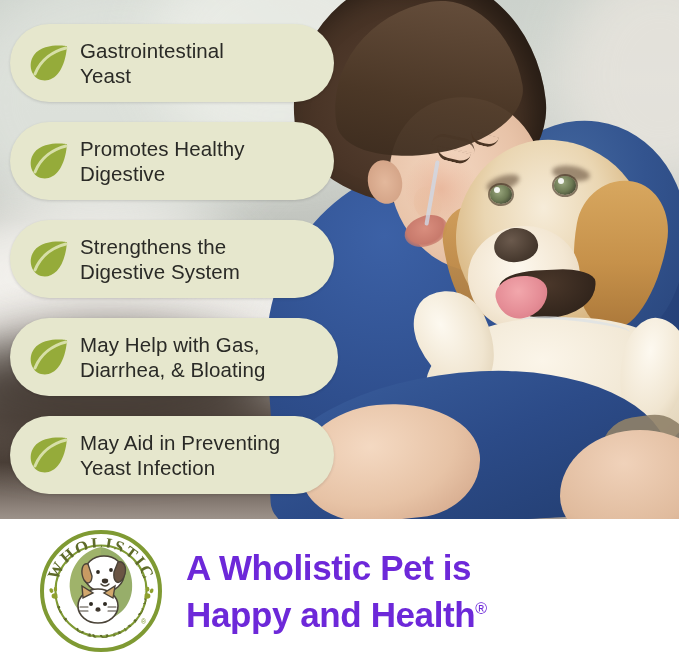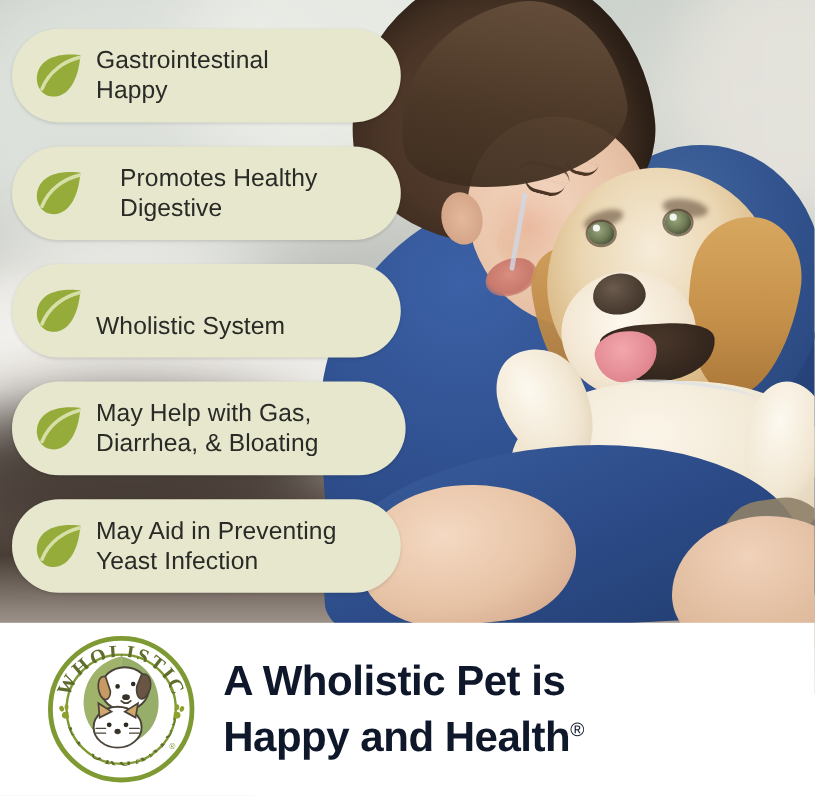--- a/index.html
+++ b/index.html
@@ -317,21 +317,21 @@
     left: 10px;
     width: 324px;
     height: 78px;
     background: #e6e7cd;
     border-radius: 40px;
     display: flex;
     align-items: center;
     box-shadow: 0 1px 3px rgba(0,0,0,.14);
   }
   .pill-1 { top: 24px; }
-  .pill-2 { top: 122px; gap: 20px; }
+  .pill-2 { top: 122px; }
   .pill-3 { top: 220px; }
   .pill-4 { top: 318px; width: 328px; }
   .pill-5 { top: 416px; }
 
   .leaf-icon {
     flex: 0 0 auto;
     width: 46px;
     height: 44px;
     margin-left: 16px;
     margin-right: 8px;
@@ -367,21 +367,21 @@
     position: relative;
   }
   .logo svg { display: block; }
 
   .tagline {
     margin-left: 22px;
     font-family: "Liberation Sans", sans-serif;
     font-size: 35px;
     line-height: 41px;
     font-weight: 700;
-    color: #0f172a;
+    color: #6d28d9;
     letter-spacing: -0.4px;
   }
   .tagline .reg {
     font-size: 16px;
     vertical-align: super;
     font-weight: 400;
   }
 </style>
 </head>
 <body>
@@ -437,21 +437,21 @@
 
     <div class="pill pill-1">
       <span class="leaf-icon">
         <svg width="46" height="44" viewBox="0 0 46 44">
           <path d="M41 5 C41 5 17 1 8 14 C1 24 6 37 15 39 C27 42 39 31 41 5 Z" fill="#95ab3a"></path>
           <path d="M40 7 C28 10 15 18 9 33" fill="none" stroke="#d7dfa8" stroke-width="3" stroke-linecap="round"></path>
         </svg>
       </span>
       <span class="pill-text">
         <span>Gastrointestinal</span><br>
-        <span>Happy</span>
+        <span>Yeast</span>
       </span>
     </div>
 
     <div class="pill pill-2">
       <span class="leaf-icon">
         <svg width="46" height="44" viewBox="0 0 46 44">
           <path d="M41 5 C41 5 17 1 8 14 C1 24 6 37 15 39 C27 42 39 31 41 5 Z" fill="#95ab3a"></path>
           <path d="M40 7 C28 10 15 18 9 33" fill="none" stroke="#d7dfa8" stroke-width="3" stroke-linecap="round"></path>
         </svg>
       </span>
@@ -462,22 +462,22 @@
     </div>
 
     <div class="pill pill-3">
       <span class="leaf-icon">
         <svg width="46" height="44" viewBox="0 0 46 44">
           <path d="M41 5 C41 5 17 1 8 14 C1 24 6 37 15 39 C27 42 39 31 41 5 Z" fill="#95ab3a"></path>
           <path d="M40 7 C28 10 15 18 9 33" fill="none" stroke="#d7dfa8" stroke-width="3" stroke-linecap="round"></path>
         </svg>
       </span>
       <span class="pill-text">
-        <br>
-        <span>Wholistic System</span>
+        <span>Strengthens the</span><br>
+        <span>Digestive System</span>
       </span>
     </div>
 
     <div class="pill pill-4">
       <span class="leaf-icon">
         <svg width="46" height="44" viewBox="0 0 46 44">
           <path d="M41 5 C41 5 17 1 8 14 C1 24 6 37 15 39 C27 42 39 31 41 5 Z" fill="#95ab3a"></path>
           <path d="M40 7 C28 10 15 18 9 33" fill="none" stroke="#d7dfa8" stroke-width="3" stroke-linecap="round"></path>
         </svg>
       </span>

